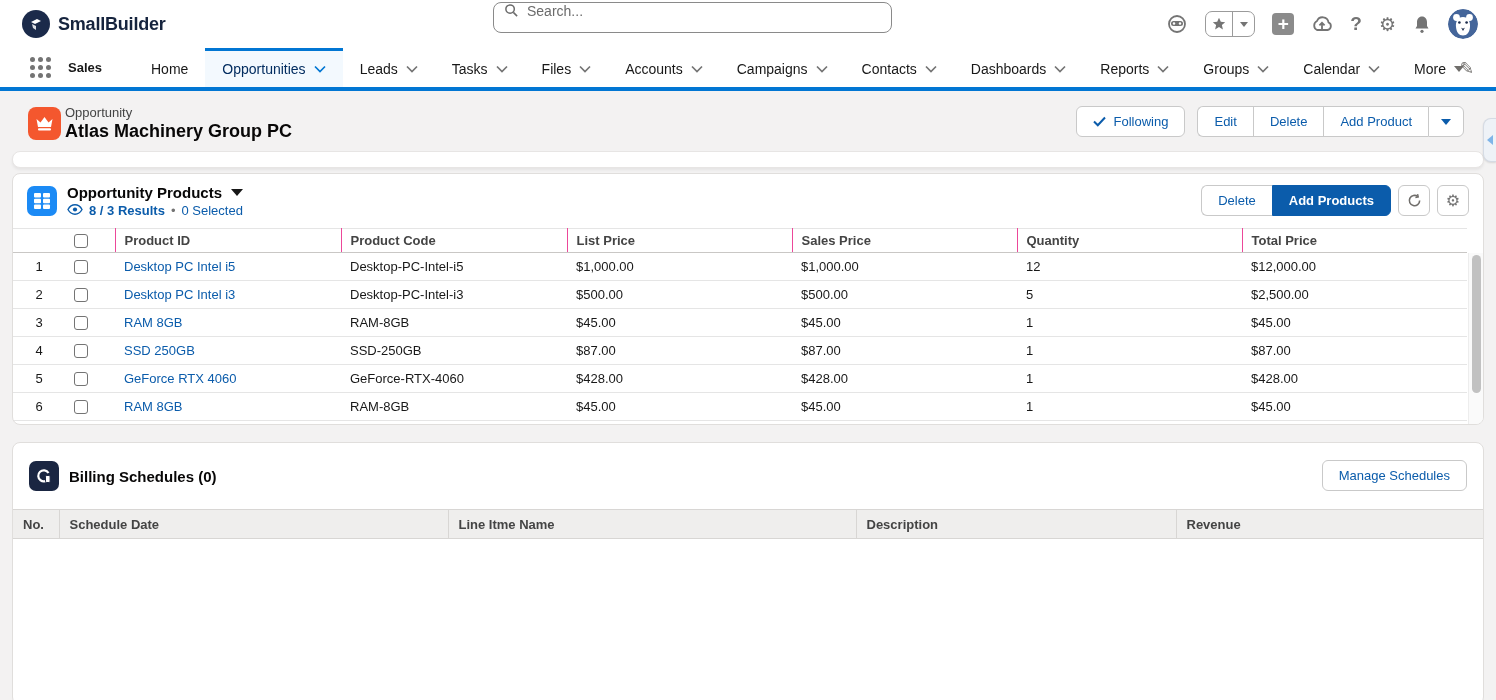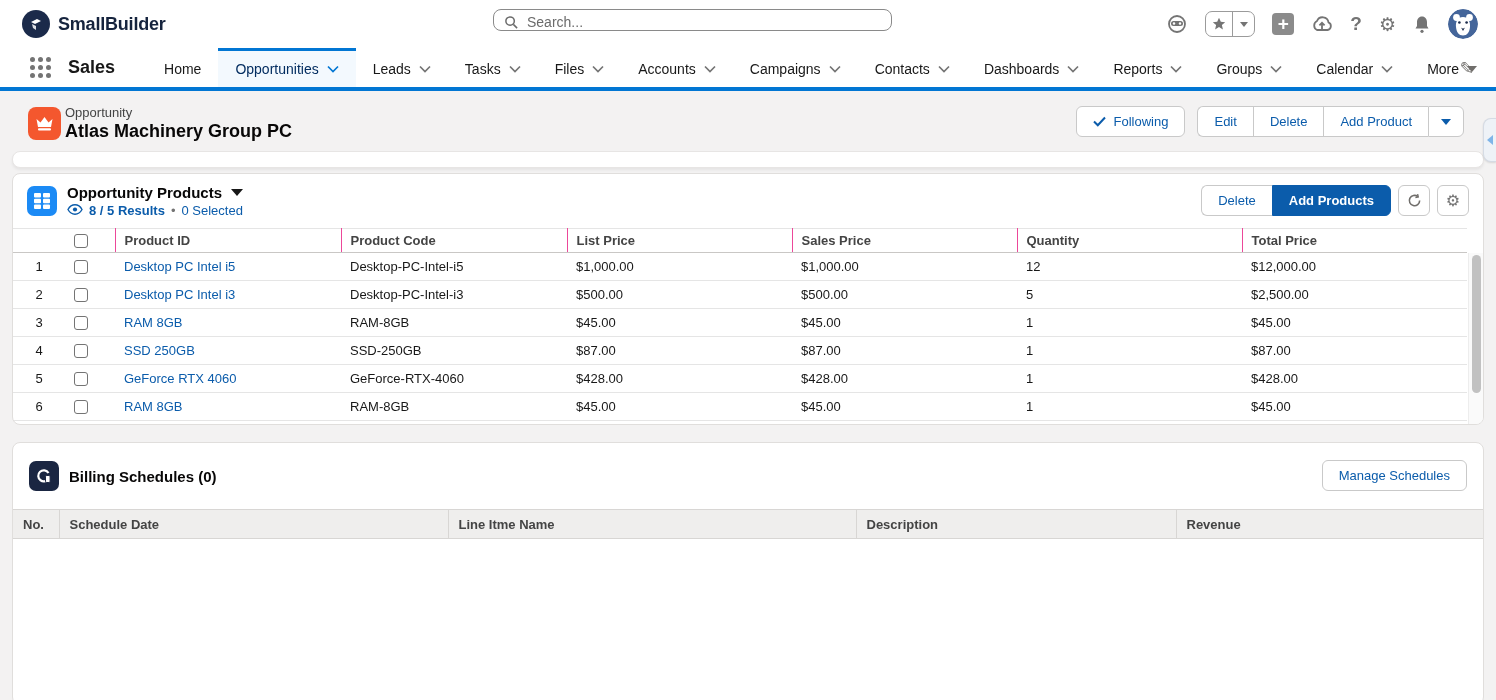--- a/index.html
+++ b/index.html
@@ -4,41 +4,41 @@
 <style>
   * { box-sizing: border-box; margin: 0; padding: 0; }
   html,body { width:1496px; height:700px; overflow:hidden;
     font-family:"Liberation Sans", sans-serif; color:#181818; background:#f3f2f2; }
 
   
   .topbar { height:48px; background:#fff; display:flex; align-items:center; position:relative; }
   .brand { display:flex; align-items:center; gap:8px; margin-left:22px; }
   .brand-badge { width:28px; height:28px; border-radius:50%; background:#1b2a4a; display:flex; align-items:center; justify-content:center; }
   .brand-text { font-size:18px; font-weight:bold; color:#16243e; letter-spacing:-0.2px; }
-  .search-box { position:absolute; left:493px; top:9px; width:399px; height:22px; border:1px solid #8a8a8a;
-    border-radius:8px; background:#fff; display:flex; align-items:flex-end; padding:0 10px; gap:8px; }
+  .search-box { position:absolute; left:493px; top:2px; width:399px; height:31px; border:1px solid #8a8a8a;
+    border-radius:8px; background:#fff; display:flex; align-items:flex-start; padding:0 10px; gap:8px; }
   .search-box input { border:none; outline:none; font-size:14px; color:#444; width:330px; font-family:"Liberation Sans",sans-serif; background:transparent; }
   .search-box input::placeholder { color:#6b6b6b; }
   .top-icons { position:absolute; right:18px; top:0; height:48px; display:flex; align-items:center; gap:17px; }
   .ticon { color:#747474; display:flex; align-items:center; justify-content:center; cursor:pointer; }
   .fav-pill { display:flex; border:1px solid #9b9b9b; border-radius:7px; overflow:hidden; height:26px; }
   .fav-seg { display:flex; align-items:center; justify-content:center; width:26px; color:#747474; }
   .fav-seg + .fav-seg { border-left:1px solid #9b9b9b; width:22px; }
   .plus-sq { width:22px; height:22px; border-radius:4px; background:#8b8b8b; color:#fff; font-size:19px; line-height:20px;
     text-align:center; font-weight:bold; }
   .qmark { font-size:19px; font-weight:bold; color:#747474; }
   .gear-glyph { font-size:19px; color:#747474; font-family:"DejaVu Sans",sans-serif; }
   .avatar { width:30px; height:30px; border-radius:50%; overflow:hidden; }
 
   
   .navbar { height:39px; background:#fff; display:flex; align-items:stretch; position:relative; }
   .waffle { width:22px; height:22px; align-self:center; margin-left:30px; display:grid;
     grid-template-columns:repeat(3,5px); grid-template-rows:repeat(3,5px); gap:3px; cursor:pointer; }
   .waffle i { background:#747474; border-radius:50%; display:block; }
-  .app-name { align-self:center; font-size:18px; font-weight:bold; margin:0 32px 0 16px; }
+  .app-name { align-self:center; font-size:13px; font-weight:bold; margin:0 32px 0 16px; }
   .tabs { display:flex; align-items:stretch; }
   .tab { display:flex; align-items:center; gap:8px; padding:0 17px; font-size:14px; color:#181818; cursor:pointer; border-top:3px solid transparent; }
   .tab.active { background:#f3f9fe; border-top:3px solid #0176d3; color:#032d60; font-weight:normal; }
   .tab .chev { color:#747474; display:flex; }
   .tab.active .chev { color:#0176d3; }
   .caret-filled { width:0; height:0; border-left:5px solid transparent; border-right:5px solid transparent; border-top:6px solid #706e6b; }
   .nav-pencil { position:absolute; right:22px; top:10px; color:#706e6b; font-size:17px; cursor:pointer; }
   .blue-strip { height:4px; background:#0176d3; }
 
   
@@ -351,21 +351,21 @@
           <span class="sec-title">Opportunity Products</span>
           <span class="title-caret"></span>
         </div>
         <div class="sec-meta">
           <span>
             <svg width="16" height="11" viewBox="0 0 16 11">
                 <path d="M1 5.5 C3 1.8 6 0.8 8 0.8 C10 0.8 13 1.8 15 5.5 C13 9.2 10 10.2 8 10.2 C6 10.2 3 9.2 1 5.5 Z" fill="none" stroke="#0b5cab" stroke-width="1.4"></path>
                 <circle cx="8" cy="5.5" r="2.1" fill="#0b5cab"></circle>
               </svg>
           </span>
-          <span class="results">8 / 5 Results</span>
+          <span class="results">8 / 3 Results</span>
           <span class="dot">•</span>
           <span>0 Selected</span>
         </div>
       </div>
       <div class="sec-actions">
         <div class="joined">
           <button class="btn">Delete</button>
           <button class="btn btn-brand">Add Products</button>
         </div>
         <button class="btn icon-btn">

